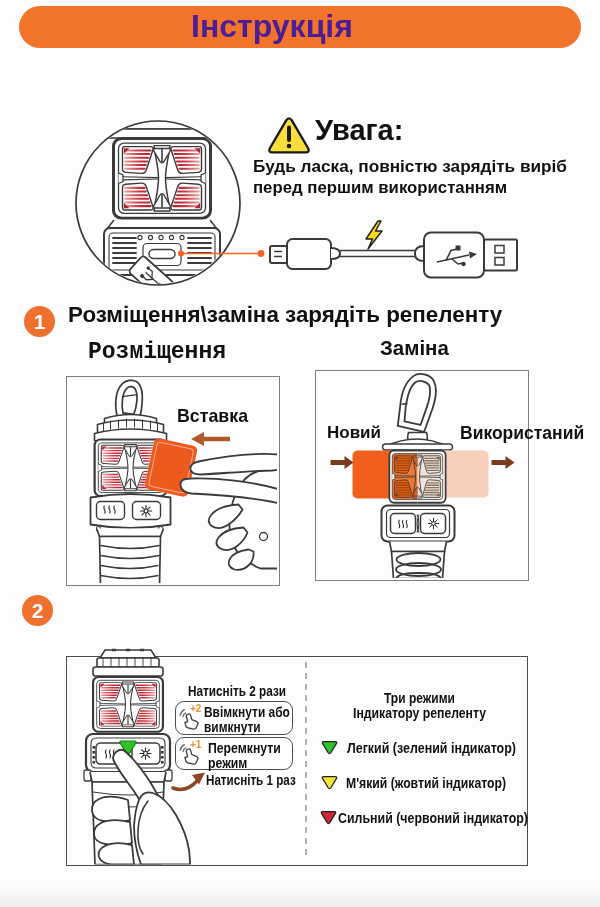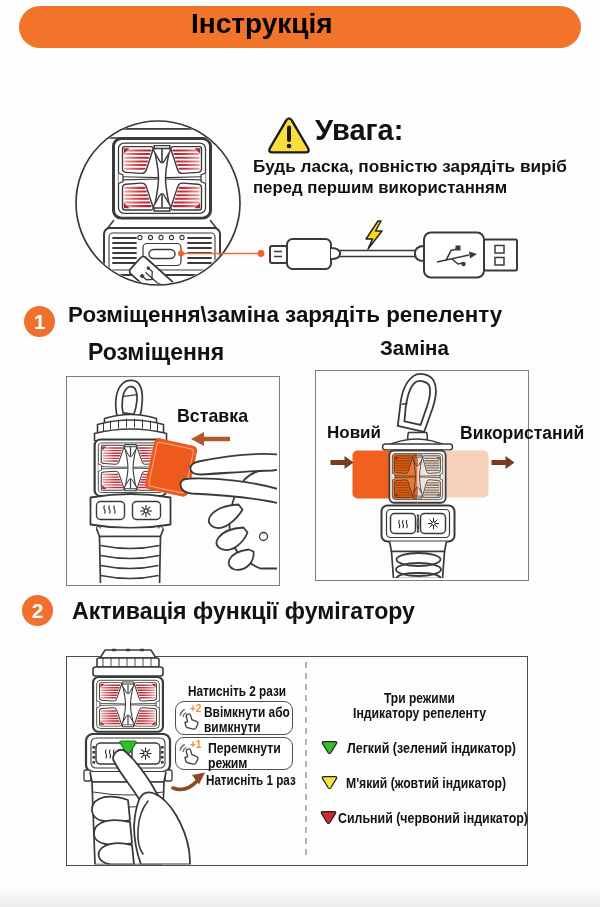--- a/index.html
+++ b/index.html
@@ -1,21 +1,21 @@
 <!DOCTYPE html>
 <html><head>
 <meta charset="utf-8">
 <style>
   html,body{margin:0;padding:0;}
   body{width:600px;height:907px;background:#fdfdfd;font-family:"Liberation Sans",sans-serif;overflow:hidden;}
   #page{position:relative;width:600px;height:907px;background:#fdfdfd;}
   .abs{position:absolute;}
   .txt{position:absolute;font-weight:700;color:#111;white-space:nowrap;transform-origin:0 0;}
   .banner{position:absolute;left:19px;top:6px;width:562px;height:42px;border-radius:21px;}
-  .banner span{position:absolute;left:172px;top:2px;color:#000000;font-weight:700;font-size:28px;transform-origin:0 0;}
+  .banner span{position:absolute;left:172px;top:2px;color:#4c1d95;font-weight:700;font-size:32px;transform-origin:0 0;}
   .badge{position:absolute;width:31px;height:31px;border-radius:50%;display:flex;align-items:center;justify-content:center;
          color:#fff;font-weight:700;font-size:21px;}
   .framebox{position:absolute;border:1.5px solid #7d7d7d;background:transparent;}
   .panel2{position:absolute;border:1.8px solid #4c4c4c;}
   svg{position:absolute;overflow:visible;}
   svg.clip{overflow:hidden;}
   .instrbox{position:absolute;border:1.6px solid #4f4f4f;border-radius:9px;background:#fff;}
   .bottomfade{position:absolute;left:0;bottom:0;width:600px;height:20px;background:linear-gradient(#fdfdfd,#ededed);}
 </style>
 </head>
@@ -204,21 +204,21 @@
     <circle cx="21" cy="29" r="2.3" fill="#1a1a1a"></circle>
   </svg>
   <div class="txt" style="left:253px;top:156px;font-size:17.2px;">Будь ласка, повністю зарядіть виріб</div>
   <div class="txt" style="left:315px;top:114px;font-size:29px;">Увага:</div>
   <div class="txt" style="left:253px;top:177px;font-size:17.2px;transform:scaleX(0.975);">перед першим використанням</div>
 
   <div class="badge" style="left:24px;top:306px;background:#f0702d">
     <span>1</span>
   </div>
   <div class="txt" style="left:68px;top:302px;font-size:22.4px;">Розміщення\заміна зарядіть репеленту</div>
-  <div class="txt" style="left:88px;top:339px;font-size:23px;">Розміщення</div>
+  <div class="txt" style="left:88px;top:339px;font-size:23px;font-family:Liberation Mono, monospace;">Розміщення</div>
   <div class="txt" style="left:368px;top:336px;font-size:20.5px;margin-left:12px;">Заміна</div>
 
   <div class="framebox" style="left:66px;top:376px;width:212px;height:208px;"></div>
   <svg class="clip" style="left:67.5px;top:377.5px" width="209" height="205" viewBox="67.5 377.5 209 205">
 
     <g transform="rotate(7 128 400)">
       <path d="M119,418 C114,405 114,391 120,384 C124,379 133,378 137,383 C142,389 143,404 141,418 Z
                M124,413 C121,404 121,393 125,388 C127,385 132,385 134,389 C137,394 137,405 135,413 Z" fill="#fff" stroke="#3a3a3a" stroke-width="1.7" fill-rule="evenodd"></path>
       <path d="M121,397 L136,393" stroke="#3a3a3a" stroke-width="1.3"></path>
     </g>
@@ -341,21 +341,20 @@
 
     <path d="M330,459.5 L344,459.5 L344,455.5 L353,462 L344,468.5 L344,464.5 L330,464.5 Z" fill="#7a3a1c"></path>
     <path d="M491,459.5 L505,459.5 L505,455.5 L514,462 L505,468.5 L505,464.5 L491,464.5 Z" fill="#7a3a1c"></path>
   </svg>
   <div class="txt" style="left:327px;top:423px;font-size:17px;">Новий</div>
   <div class="txt" style="left:460px;top:423px;font-size:17.5px;">Використаний</div>
 
   <div class="badge" style="left:22px;top:595px;background:#f0702d">
     <span>2</span>
   </div>
-  <div class="txt" style="left:72px;top:598px;font-size:23.1px;">Активація функції фумігатору</div>
 
   <div class="panel2" style="left:66px;top:656px;width:460px;height:208px;"></div>
   <svg class="abs" style="left:300px;top:662px" width="12" height="196" viewBox="0 0 12 196">
     <line x1="6" y1="0" x2="6" y2="196" stroke="#999" stroke-width="1.5" stroke-dasharray="6,5"></line>
   </svg>
 
   <svg style="left:66px;top:645px" width="240" height="220" viewBox="66 645 240 220">
     <clipPath id="clipP2">
         <rect x="66" y="645" width="240" height="219.5"></rect>
       </clipPath>

